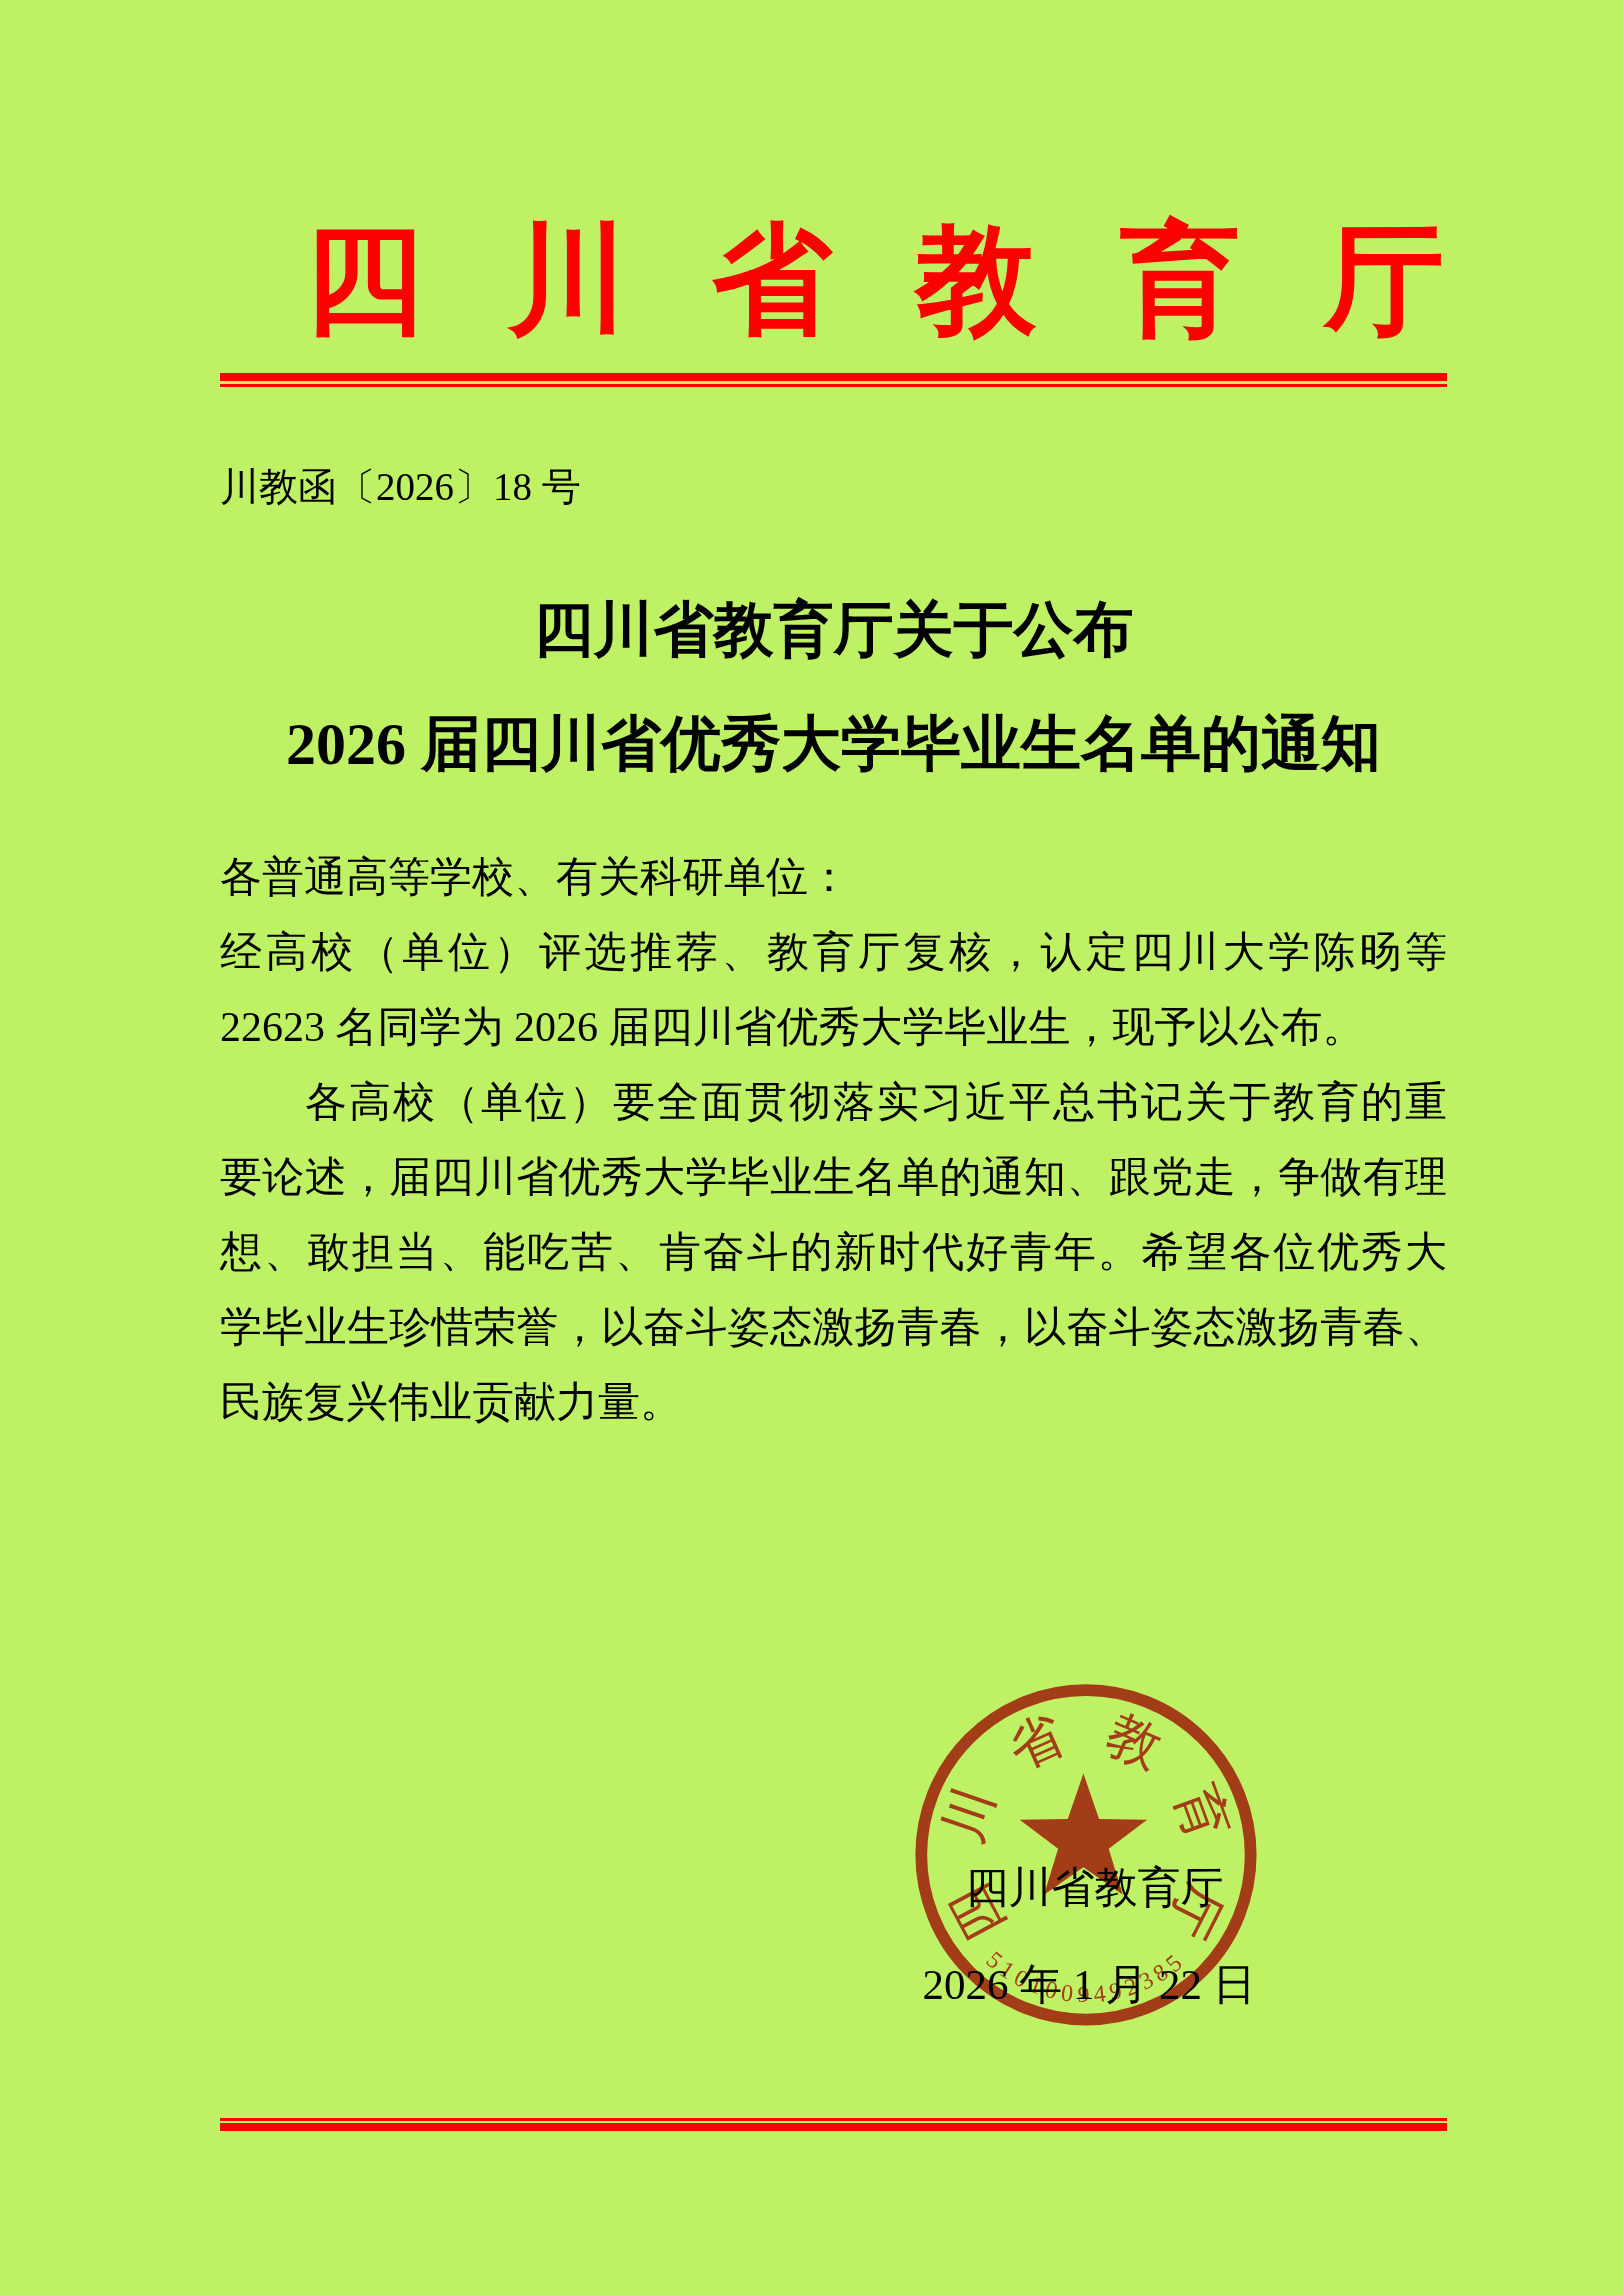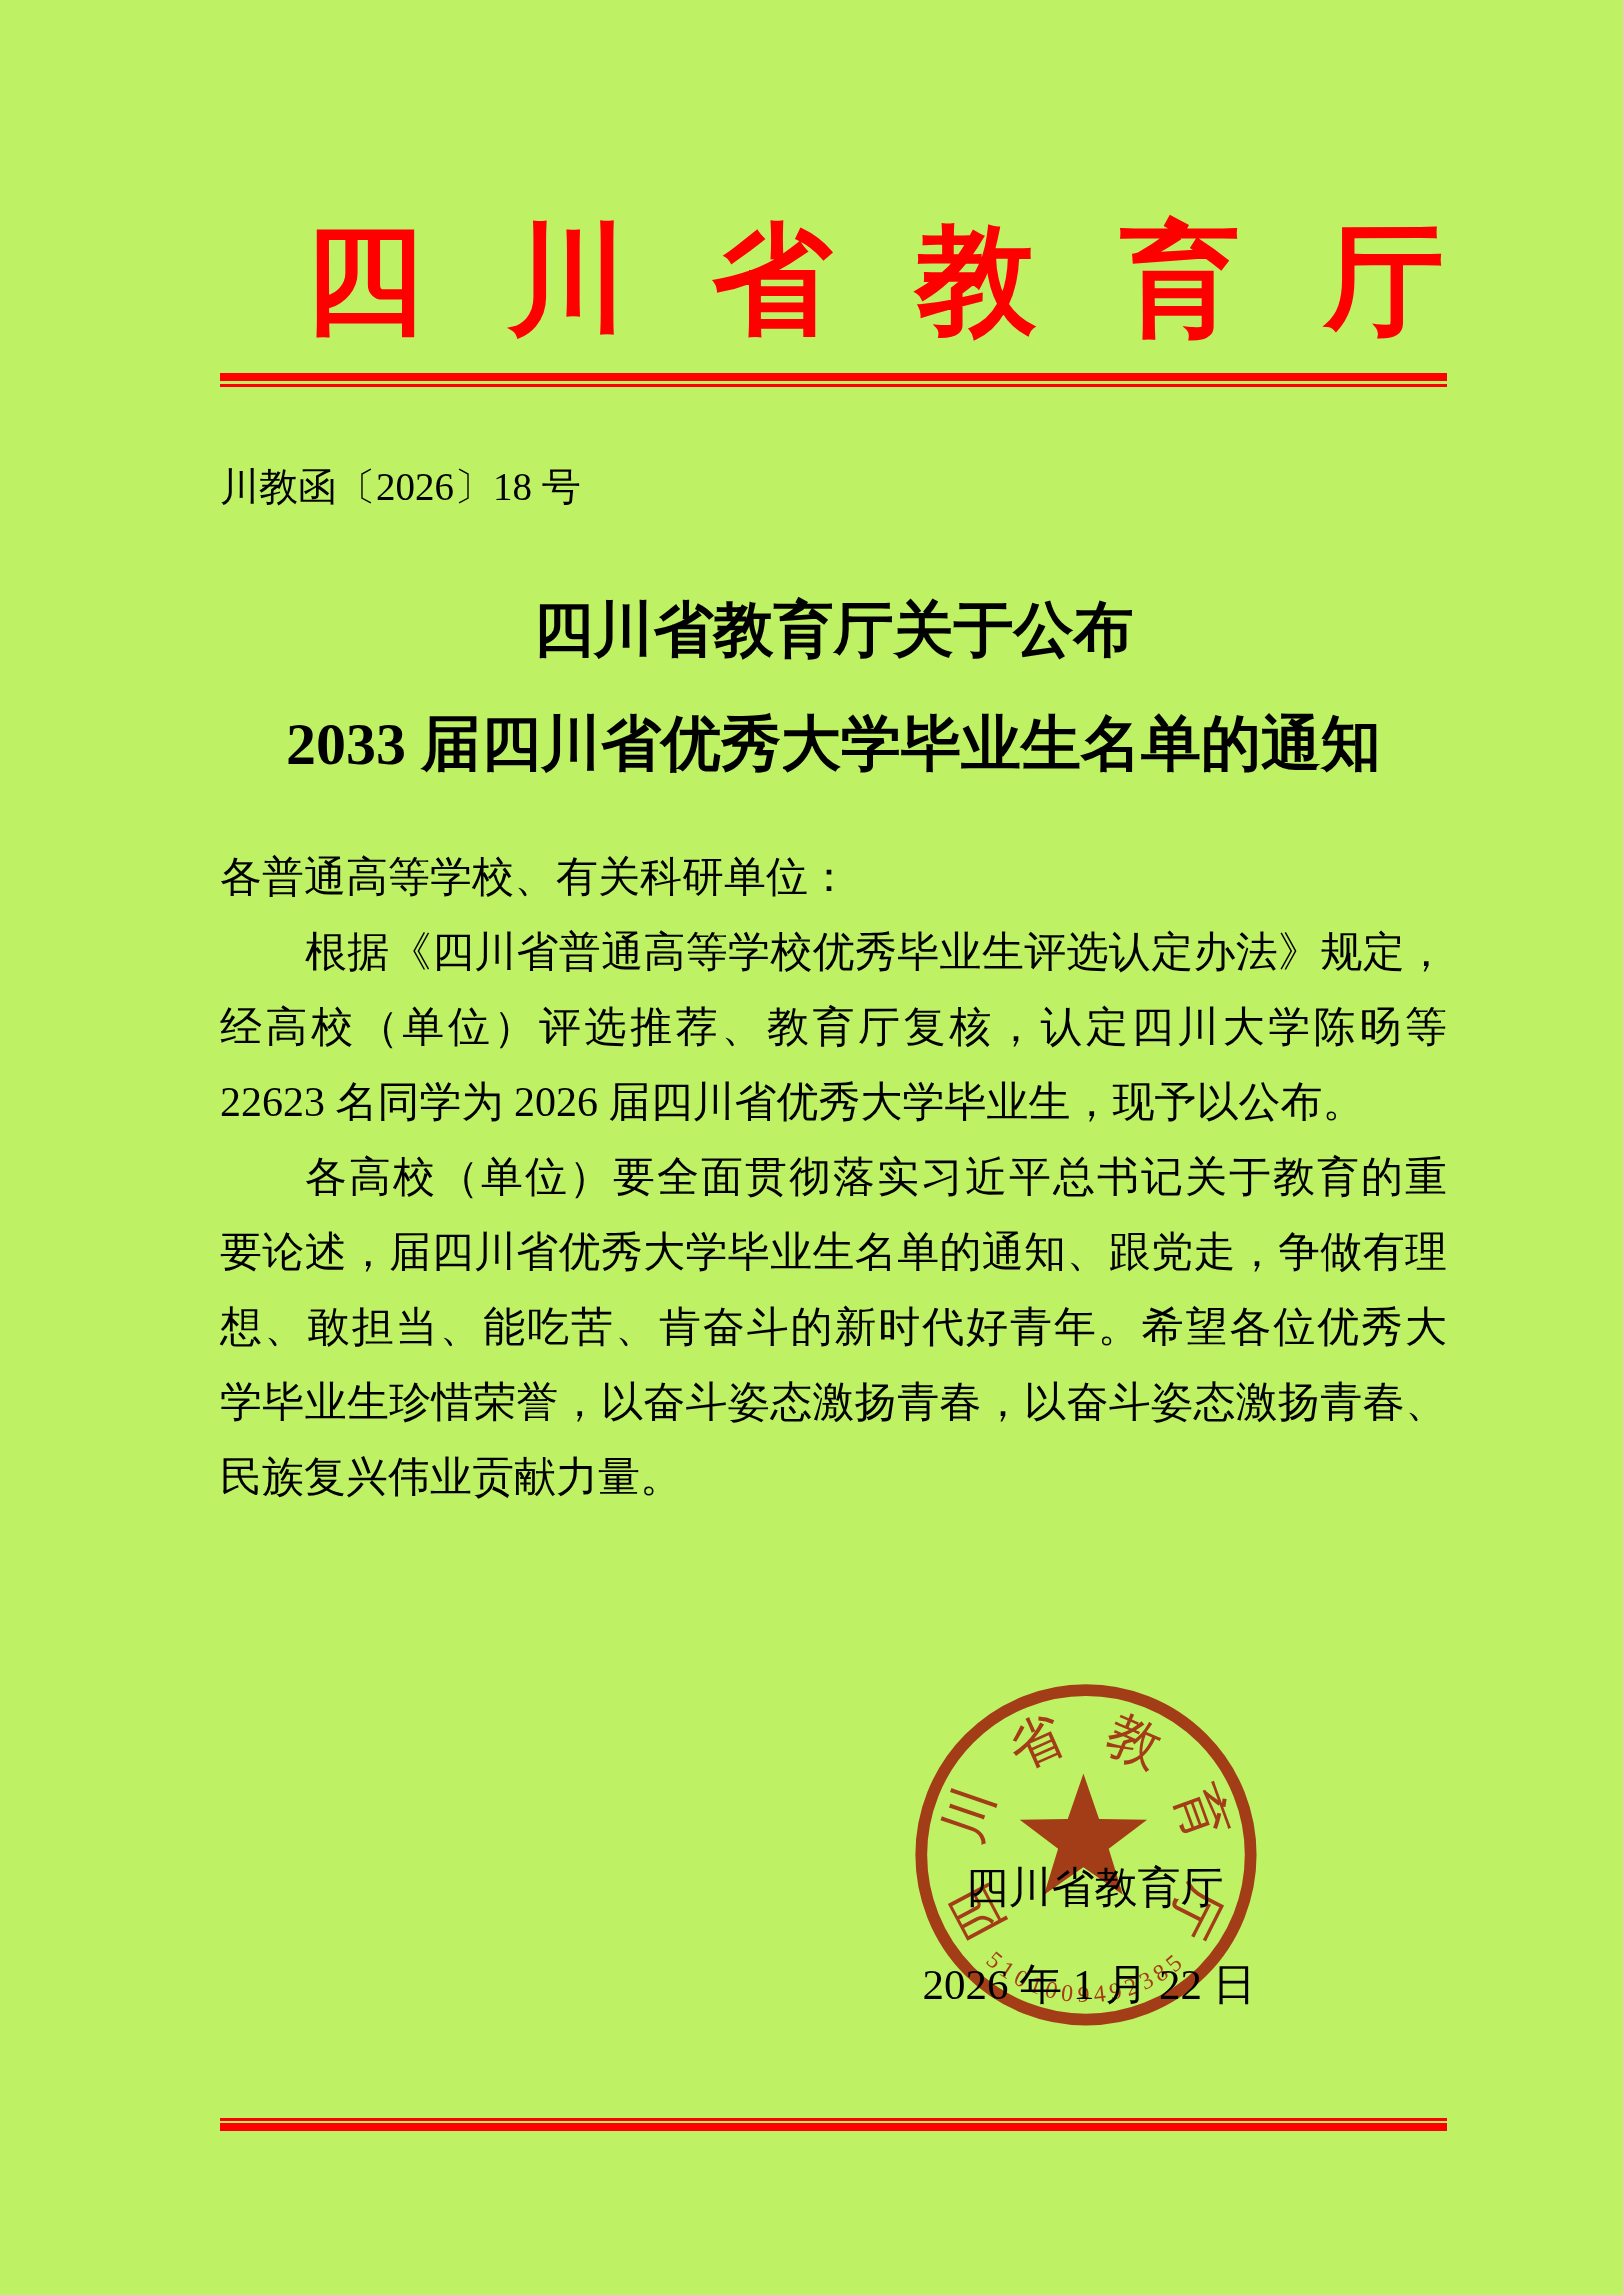--- a/index.html
+++ b/index.html
@@ -118,26 +118,25 @@
 
   <div class="agency-header">四川省教育厅</div>
 
   <div class="rule rule-top-thick"></div>
   <div class="rule rule-top-thin"></div>
 
   <div class="doc-number">川教函〔2026〕18 号</div>
 
   <div class="doc-title">
     <div>四川省教育厅关于公布</div>
-    <div>2033 届四川省优秀大学毕业生名单的通知</div>
+    <div>2026 届四川省优秀大学毕业生名单的通知</div>
   </div>
 
   <div class="body-text">
     <div class="line no-fill">各普通高等学校、有关科研单位：</div>
-    <div class="line indent">根据《四川省普通高等学校优秀毕业生评选认定办法》规定，</div>
     <div class="line">经高校（单位）评选推荐、教育厅复核，认定四川大学陈旸等</div>
     <div class="line no-fill">22623 名同学为 2026 届四川省优秀大学毕业生，现予以公布。</div>
     <div class="line indent">各高校（单位）要全面贯彻落实习近平总书记关于教育的重</div>
     <div class="line">要论述，届四川省优秀大学毕业生名单的通知、跟党走，争做有理</div>
     <div class="line">想、敢担当、能吃苦、肯奋斗的新时代好青年。希望各位优秀大</div>
     <div class="line">学毕业生珍惜荣誉，以奋斗姿态激扬青春，以奋斗姿态激扬青春、</div>
     <div class="line no-fill">民族复兴伟业贡献力量。</div>
   </div>
 
   <div class="signature-issuer">四川省教育厅</div>

